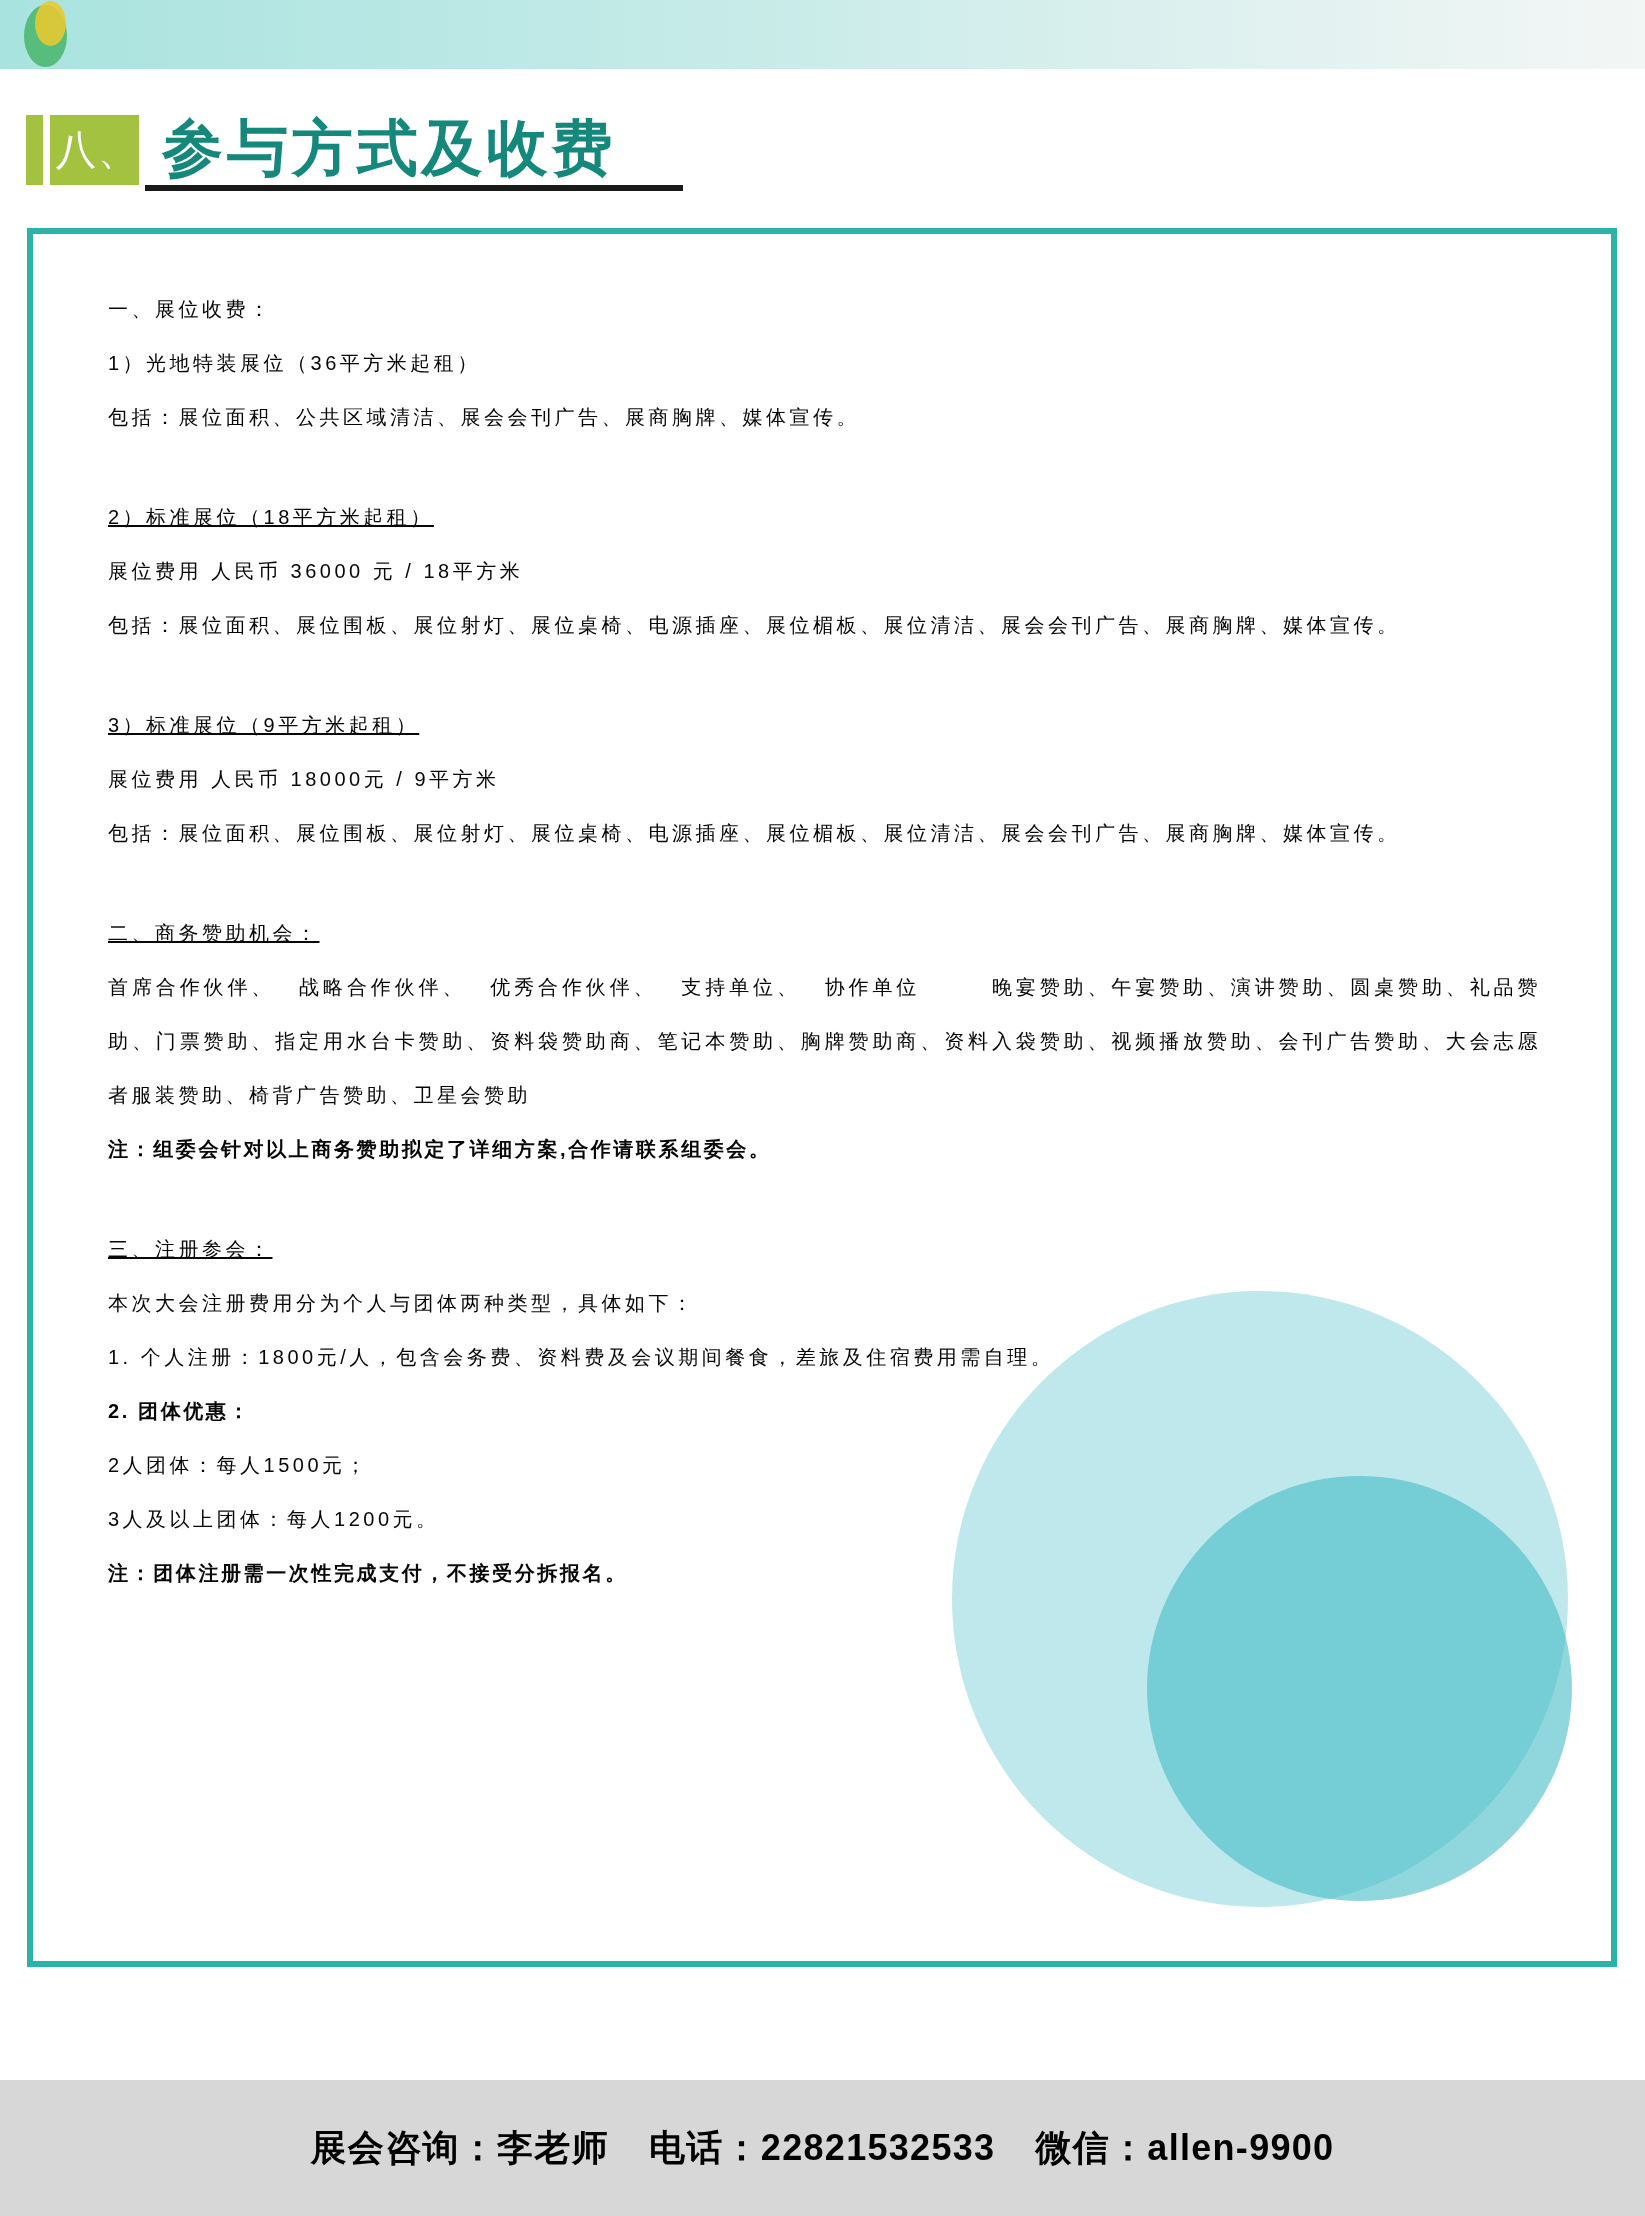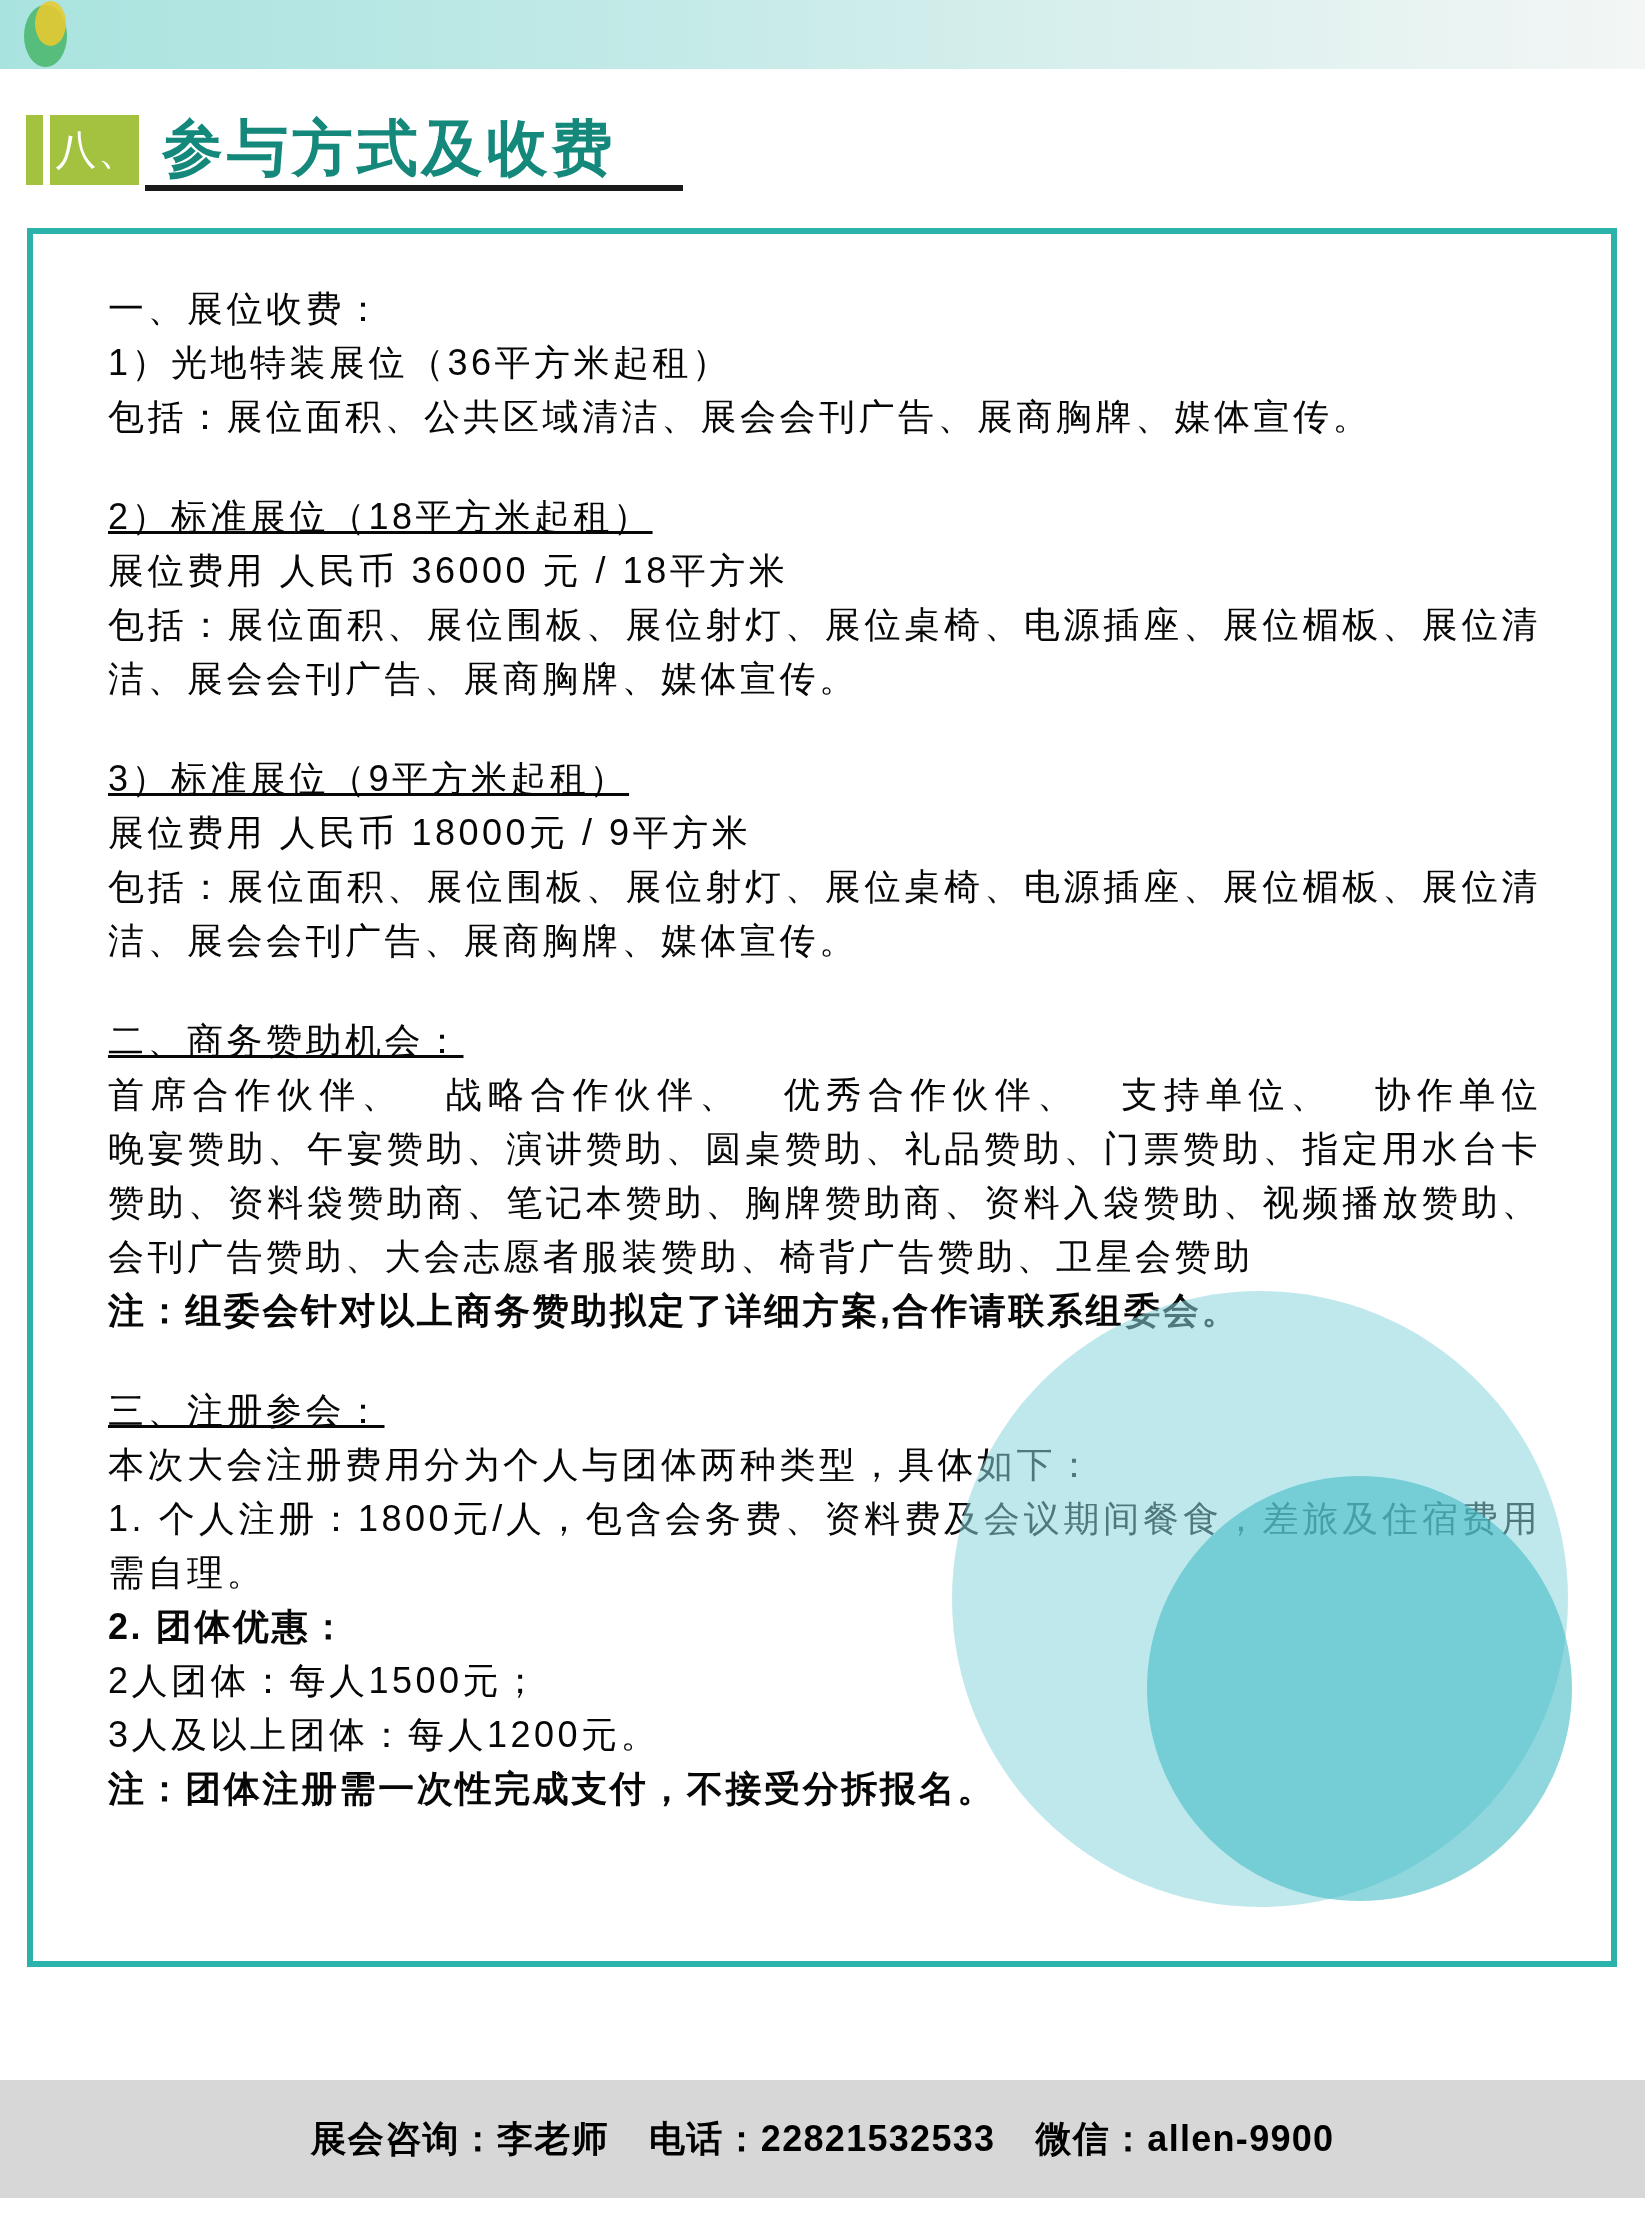--- a/index.html
+++ b/index.html
@@ -77,21 +77,21 @@
     width: 1590px; height: 1739px;
     box-sizing: border-box;
     border: 6.4px solid #2bb2ab;
     background: #ffffff;
     overflow: hidden;
   }
   .content-text {
     position: absolute;
     left: 0; top: 0; right: 0; bottom: 0;
     padding: 48px 70px 0 75px;
-    font-size: 36px;
+    font-size: 20px;
     line-height: 54px;
     letter-spacing: 3.5px;
     color: #070707;
     text-align: justify;
     text-justify: inter-character;
     z-index: 1;
   }
   .content-text p { margin: 0; }
   .content-text p.gap { margin-top: 46px; text-decoration: underline; }
   .content-text p.bold { font-weight: bold; letter-spacing: 2.6px; }
@@ -105,21 +105,21 @@
   }
   .circle-dark {
     left: 1114px; top: 1242px;
     width: 425px; height: 425px;
     background: rgba(64, 186, 197, 0.58);
   }
 
   
   .footer {
     position: absolute; left: 0; top: 2080px;
-    width: 1645px; height: 118px;
+    width: 1645px; height: 136px;
     background: #d7d7d7;
     display: flex; align-items: center; justify-content: center;
     gap: 40px;
     font-size: 36px;
     font-weight: bold;
     color: #000000;
     letter-spacing: 1.3px;
   }
   .f-item { white-space: nowrap; }
 </style>

